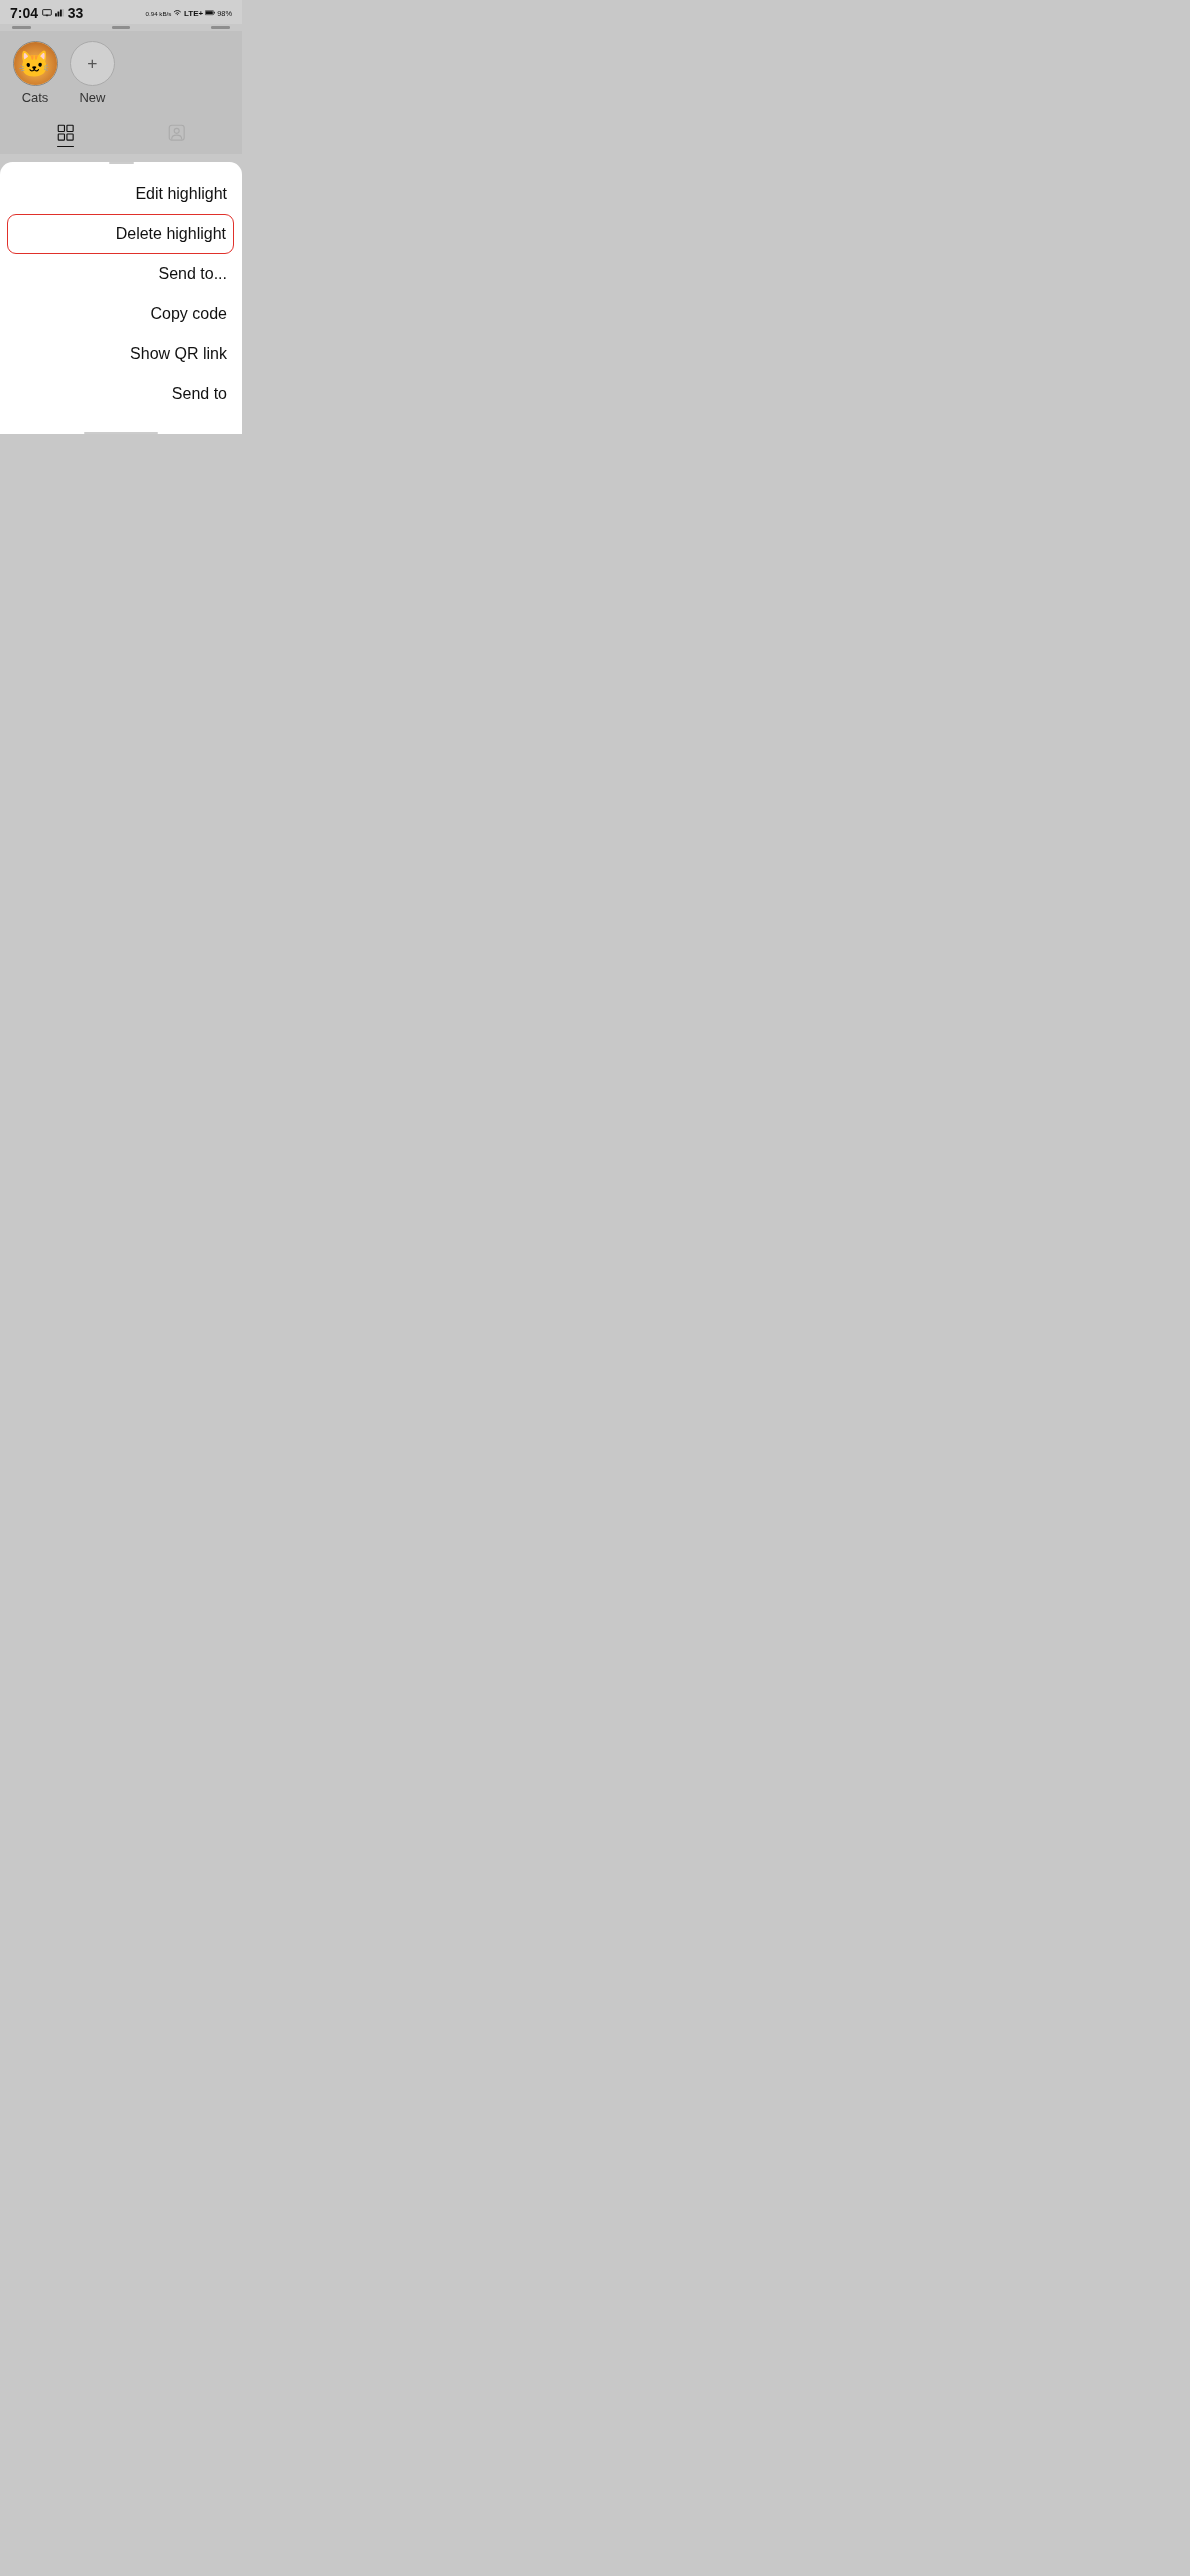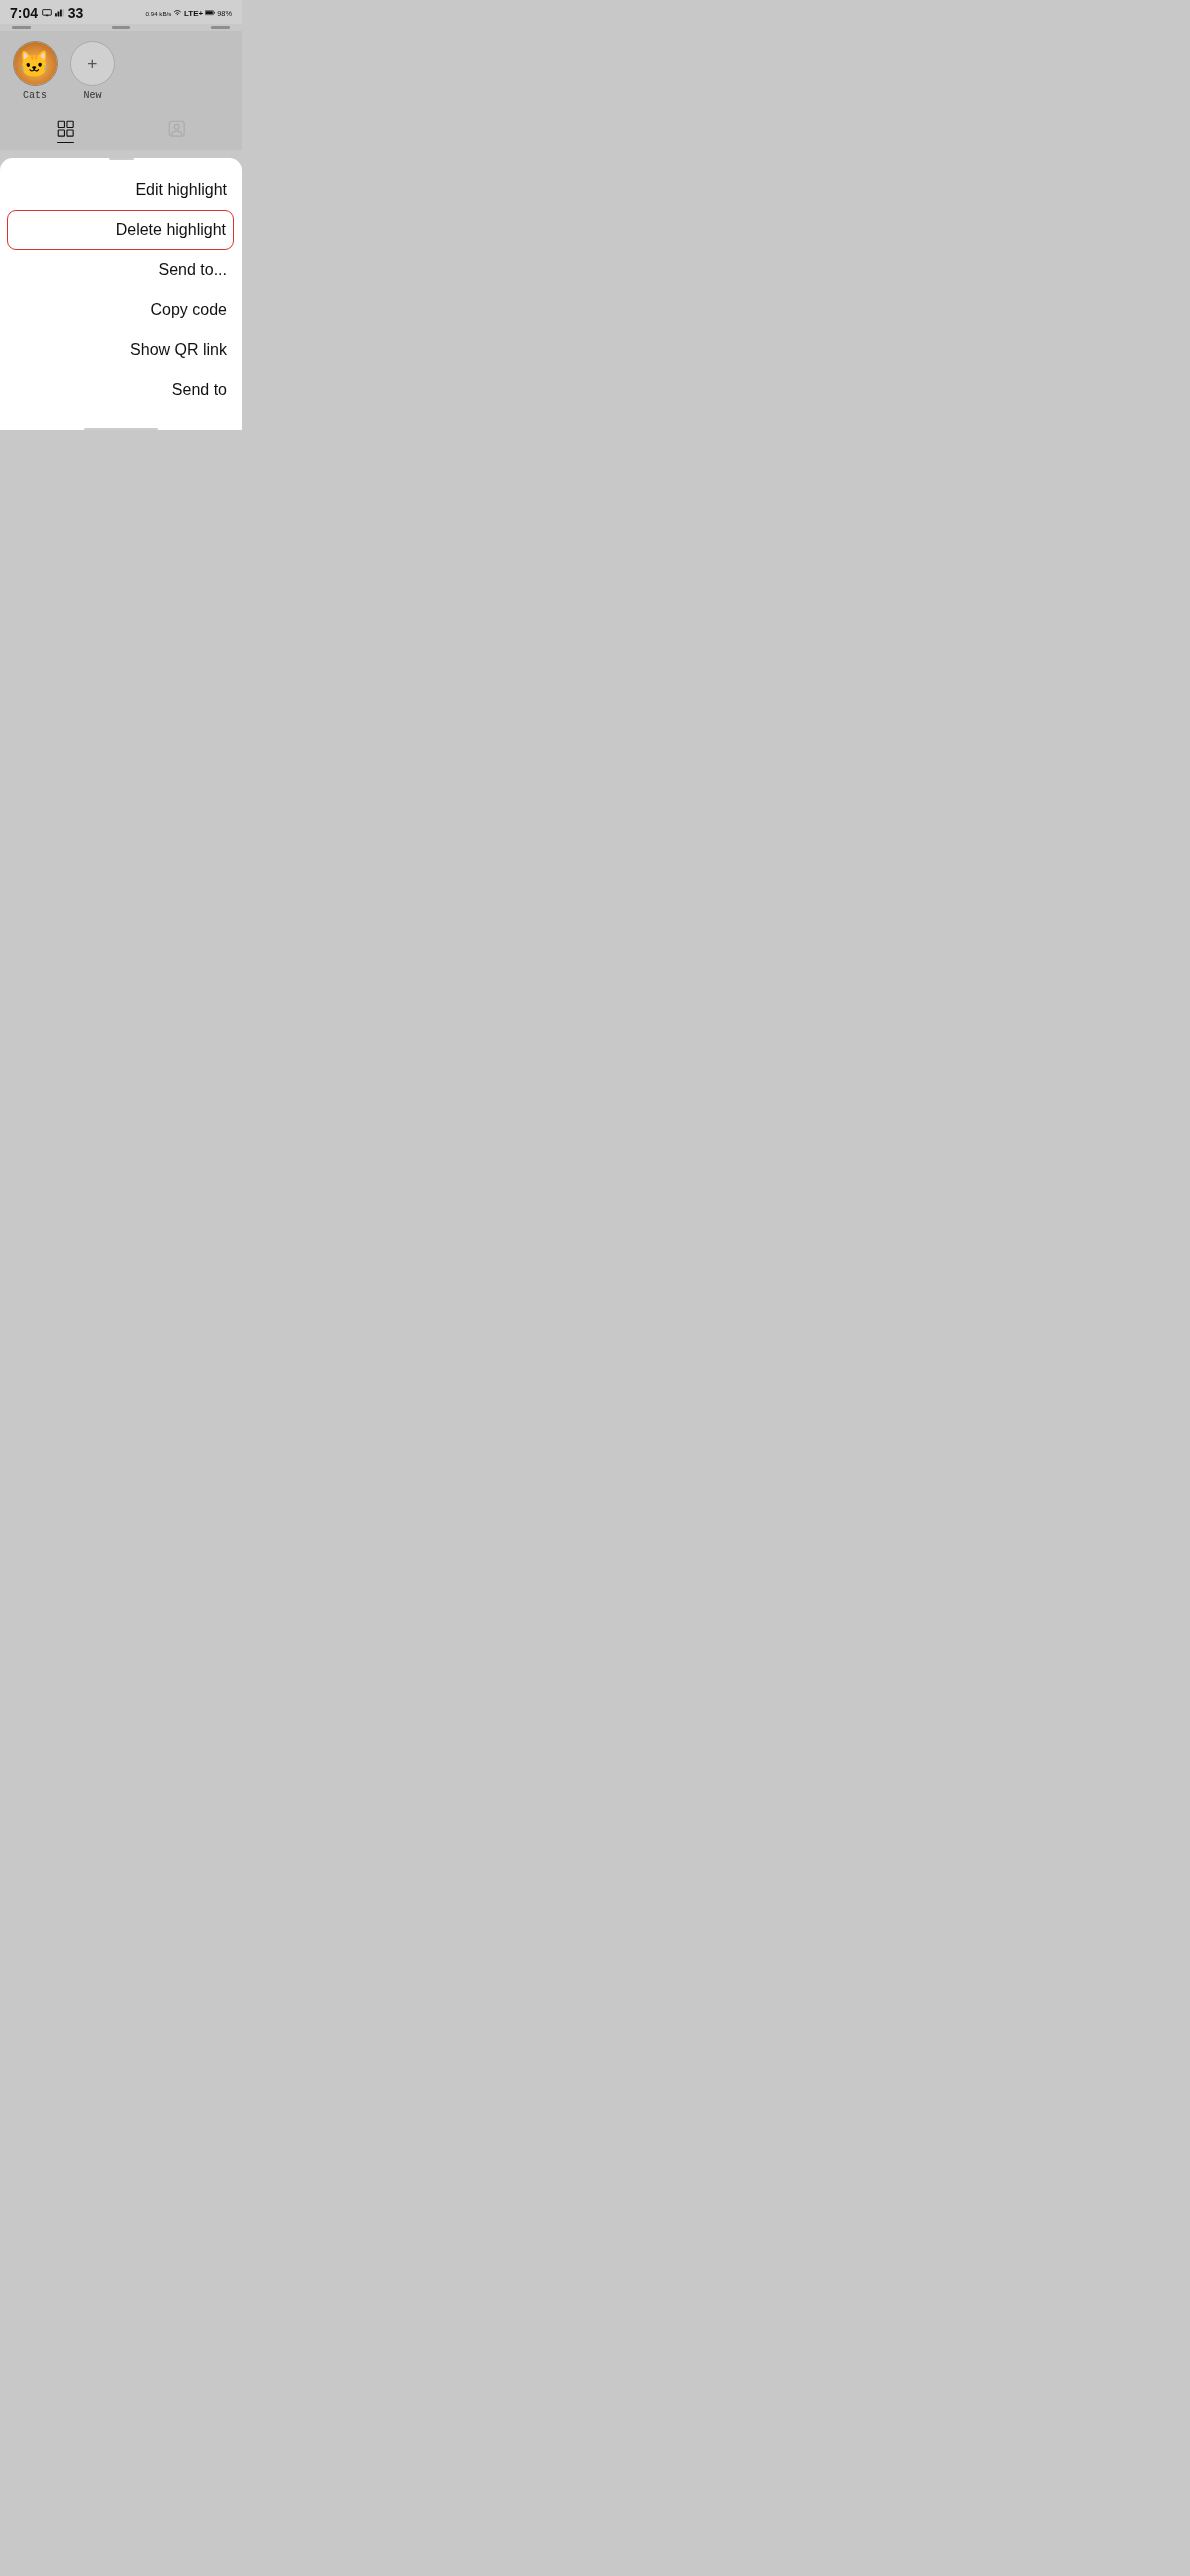--- a/index.html
+++ b/index.html
@@ -151,24 +151,23 @@
       background: #d0d0d0;
     }
 
     .plus-icon {
       font-size: 17.4px;
       color: #555;
       font-weight: 300;
     }
 
     .story-label {
-      font-size: 10px;
+      font-size: 13px;
       color: #333;
       text-align: center;
-      font-family: Liberation Mono, monospace;
     }
 
     
     .tabs-row {
       display: flex;
       justify-content: space-around;
       padding: 7.4px 0 2.5px;
       background: #c0c0c0;
       border-top: none;
     }

